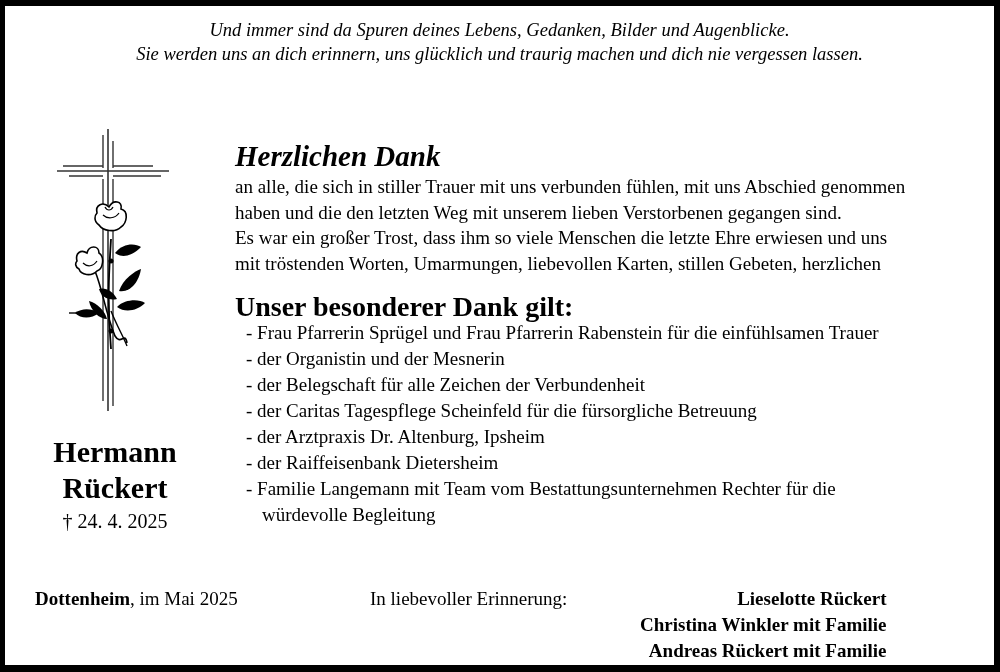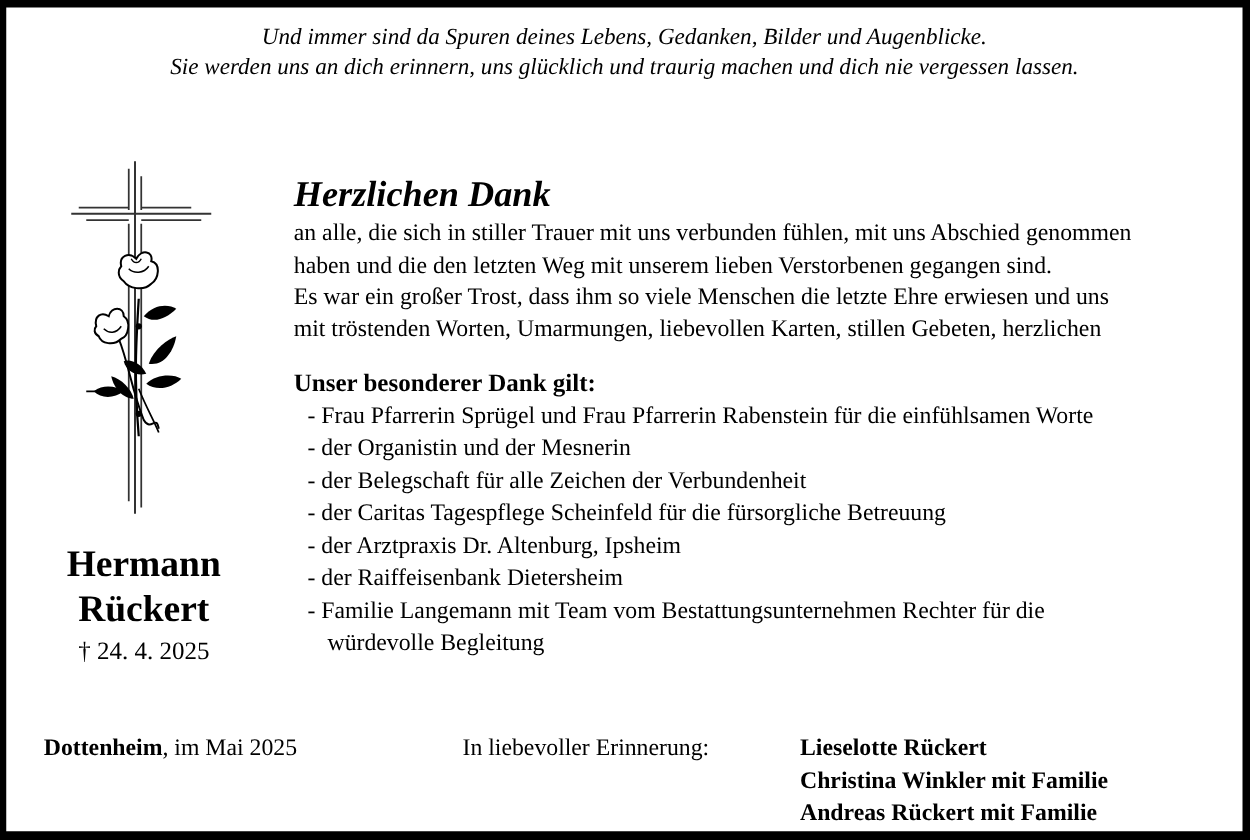--- a/index.html
+++ b/index.html
@@ -19,32 +19,32 @@
   .cross-wrap { position: absolute; left: 40px; top: 115px; width: 130px; height: 300px; }
   .deceased {
     position: absolute; left: 20px; top: 428px; width: 180px; text-align: center;
   }
   .deceased .name { font-weight: bold; font-size: 30px; line-height: 36px; white-space: nowrap; }
   .deceased .date { font-size: 20px; line-height: 26px; margin-top: 2px; white-space: nowrap; }
   .main { position: absolute; left: 230px; top: 96px; width: 750px; margin-top: 36px; }
   .heading { font-style: italic; font-weight: bold; font-size: 29px; line-height: 36px; margin: 0; }
   .para { font-size: 19px; line-height: 25.5px; }
   .para div { white-space: nowrap; }
-  .sub-heading { font-weight: bold; font-size: 20px; line-height: 26px; margin-top: 18px; }
+  .sub-heading { font-weight: bold; font-size: 28px; line-height: 26px; margin-top: 18px; }
   .list { font-size: 19px; line-height: 26px; }
   .list div { white-space: nowrap; }
   .list .first { padding-left: 11px; }
   .list .item { padding-left: 11px; }
   .list .cont { padding-left: 27px; }
   .footer { position: absolute; left: 0; top: 580px; width: 989px; font-size: 19px; line-height: 26px; }
   .footer .place { position: absolute; left: 30px; top: 0; white-space: nowrap; }
   .footer .place b { font-weight: bold; }
   .footer .memory { position: absolute; left: 365px; top: 0; white-space: nowrap; }
   .footer .signers { position: absolute; left: 635px; top: 0; font-weight: bold; }
-  .footer .signers div { white-space: nowrap; }
+  .footer .signers div { white-space: nowrap; text-align: right; }
 </style>
 </head>
 <body>
 
 <div class="frame">
 
   <div class="motto">
     <div>Und immer sind da Spuren deines Lebens, Gedanken, Bilder und Augenblicke.</div>
     <div>Sie werden uns an dich erinnern, uns glücklich und traurig machen und dich nie vergessen lassen.</div>
   </div>
@@ -96,21 +96,21 @@
   <div class="main">
     <h1 class="heading">Herzlichen Dank</h1>
     <div class="para">
       <div>an alle, die sich in stiller Trauer mit uns verbunden fühlen, mit uns Abschied genommen</div>
       <div>haben und die den letzten Weg mit unserem lieben Verstorbenen gegangen sind.</div>
       <div>Es war ein großer Trost, dass ihm so viele Menschen die letzte Ehre erwiesen und uns</div>
       <div>mit tröstenden Worten, Umarmungen, liebevollen Karten, stillen Gebeten, herzlichen</div>
     </div>
     <div class="sub-heading">Unser besonderer Dank gilt:</div>
     <div class="list">
-      <div class="first">- Frau Pfarrerin Sprügel und Frau Pfarrerin Rabenstein für die einfühlsamen Worte</div>
+      <div class="first">- Frau Pfarrerin Sprügel und Frau Pfarrerin Rabenstein für die einfühlsamen Trauer</div>
       <div class="item">- der Organistin und der Mesnerin</div>
       <div class="item">- der Belegschaft für alle Zeichen der Verbundenheit</div>
       <div class="item">- der Caritas Tagespflege Scheinfeld für die fürsorgliche Betreuung</div>
       <div class="item">- der Arztpraxis Dr. Altenburg, Ipsheim</div>
       <div class="item">- der Raiffeisenbank Dietersheim</div>
       <div class="item">- Familie Langemann mit Team vom Bestattungsunternehmen Rechter für die</div>
       <div class="cont">würdevolle Begleitung</div>
     </div>
   </div>
 

